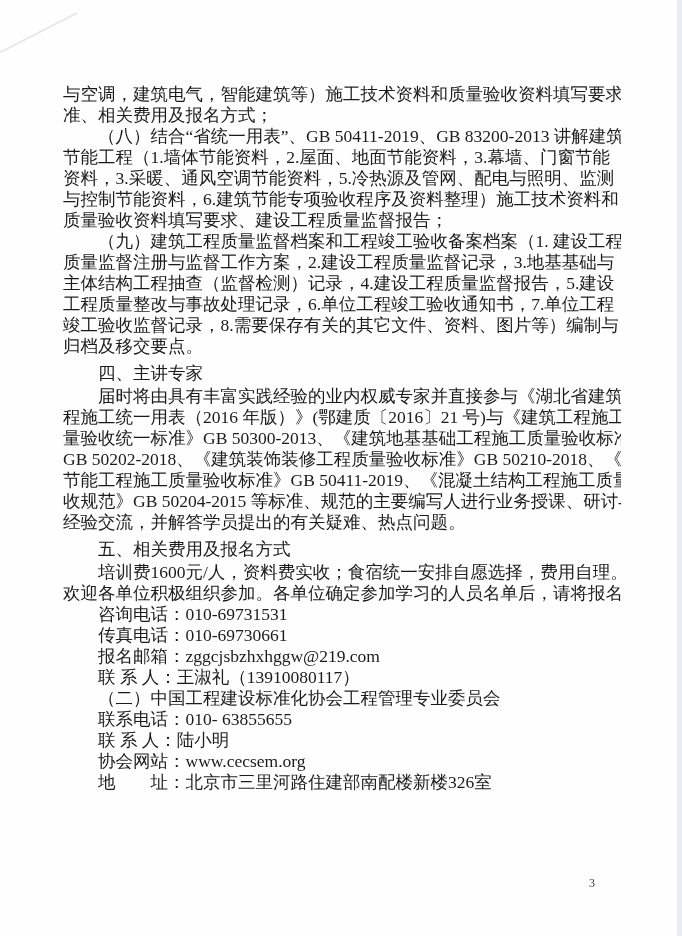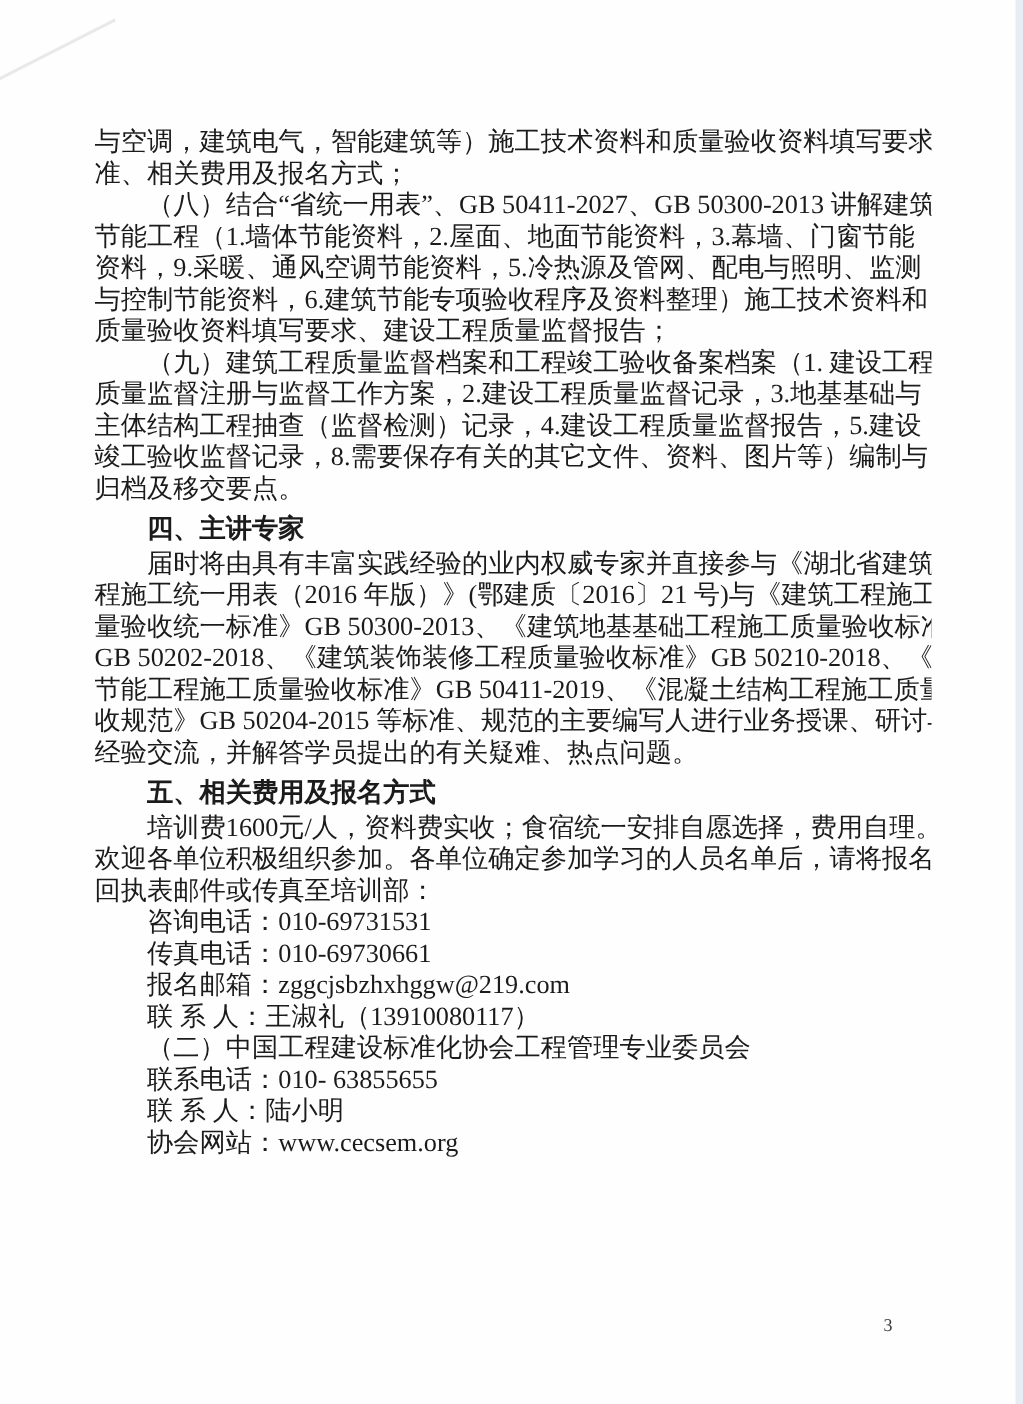--- a/index.html
+++ b/index.html
@@ -49,21 +49,21 @@
     text-align: left;
   }
   .block { margin: 0; }
   .block .line {
     white-space: pre;
     overflow: hidden;
   }
   .block.para.indent .line:first-child { text-indent: 2em; }
   .block.lines .line { text-indent: 2em; }
   .block.heading {
-    font-weight: bold;
+    font-weight: normal;
     font-family: "Liberation Sans", "DejaVu Sans", sans-serif;
     margin-top: 6px;
     margin-bottom: 2px;
   }
   .block.heading .line { text-indent: 2em; }
   .page-number {
     position: absolute;
     left: 589px;
     top: 876px;
     font-size: 12px;
@@ -75,30 +75,31 @@
 <body>
 
 <div class="page">
   <div class="corner-artifact"></div>
   <div class="content" id="doc-content">
       <div class="block para">
         <div class="line">与空调，建筑电气，智能建筑等）施工技术资料和质量验收资料填写要求、</div>
         <div class="line">准、相关费用及报名方式；</div>
       </div>
       <div class="block para indent">
-        <div class="line">（八）结合“省统一用表”、GB 50411-2027、GB 50300-2013 讲解建筑</div>
+        <div class="line">（八）结合“省统一用表”、GB 50411-2019、GB 83200-2013 讲解建筑</div>
         <div class="line">节能工程（1.墙体节能资料，2.屋面、地面节能资料，3.幕墙、门窗节能</div>
-        <div class="line">资料，9.采暖、通风空调节能资料，5.冷热源及管网、配电与照明、监测</div>
+        <div class="line">资料，3.采暖、通风空调节能资料，5.冷热源及管网、配电与照明、监测</div>
         <div class="line">与控制节能资料，6.建筑节能专项验收程序及资料整理）施工技术资料和</div>
         <div class="line">质量验收资料填写要求、建设工程质量监督报告；</div>
       </div>
       <div class="block para indent">
         <div class="line">（九）建筑工程质量监督档案和工程竣工验收备案档案（1. 建设工程</div>
         <div class="line">质量监督注册与监督工作方案，2.建设工程质量监督记录，3.地基基础与</div>
         <div class="line">主体结构工程抽查（监督检测）记录，4.建设工程质量监督报告，5.建设</div>
+        <div class="line">工程质量整改与事故处理记录，6.单位工程竣工验收通知书，7.单位工程</div>
         <div class="line">竣工验收监督记录，8.需要保存有关的其它文件、资料、图片等）编制与</div>
         <div class="line">归档及移交要点。</div>
       </div>
       <div class="block heading">
         <div class="line">四、主讲专家</div>
       </div>
       <div class="block para indent">
         <div class="line">届时将由具有丰富实践经验的业内权威专家并直接参与《湖北省建筑工</div>
         <div class="line">程施工统一用表（2016 年版）》(鄂建质〔2016〕21 号)与《建筑工程施工质</div>
         <div class="line">量验收统一标准》GB 50300-2013、《建筑地基基础工程施工质量验收标准》</div>
@@ -106,28 +107,28 @@
         <div class="line">节能工程施工质量验收标准》GB 50411-2019、《混凝土结构工程施工质量验</div>
         <div class="line">收规范》GB 50204-2015 等标准、规范的主要编写人进行业务授课、研讨与</div>
         <div class="line">经验交流，并解答学员提出的有关疑难、热点问题。</div>
       </div>
       <div class="block heading">
         <div class="line">五、相关费用及报名方式</div>
       </div>
       <div class="block para indent">
         <div class="line">培训费1600元/人，资料费实收；食宿统一安排自愿选择，费用自理。</div>
         <div class="line">欢迎各单位积极组织参加。各单位确定参加学习的人员名单后，请将报名</div>
-        <div class="line">回执表邮件或传真至培训部：</div>
       </div>
       <div class="block lines">
         <div class="line">咨询电话：010-69731531</div>
         <div class="line">传真电话：010-69730661</div>
         <div class="line">报名邮箱：zggcjsbzhxhggw@219.com</div>
         <div class="line">联 系 人：王淑礼（13910080117）</div>
         <div class="line">（二）中国工程建设标准化协会工程管理专业委员会</div>
         <div class="line">联系电话：010- 63855655</div>
         <div class="line">联 系 人：陆小明</div>
         <div class="line">协会网站：www.cecsem.org</div>
+        <div class="line">地　　址：北京市三里河路住建部南配楼新楼326室</div>
       </div>
     </div>
   <div class="page-number">3</div>
   <div class="edge-strip"></div>
 </div>
 
 </body></html>

